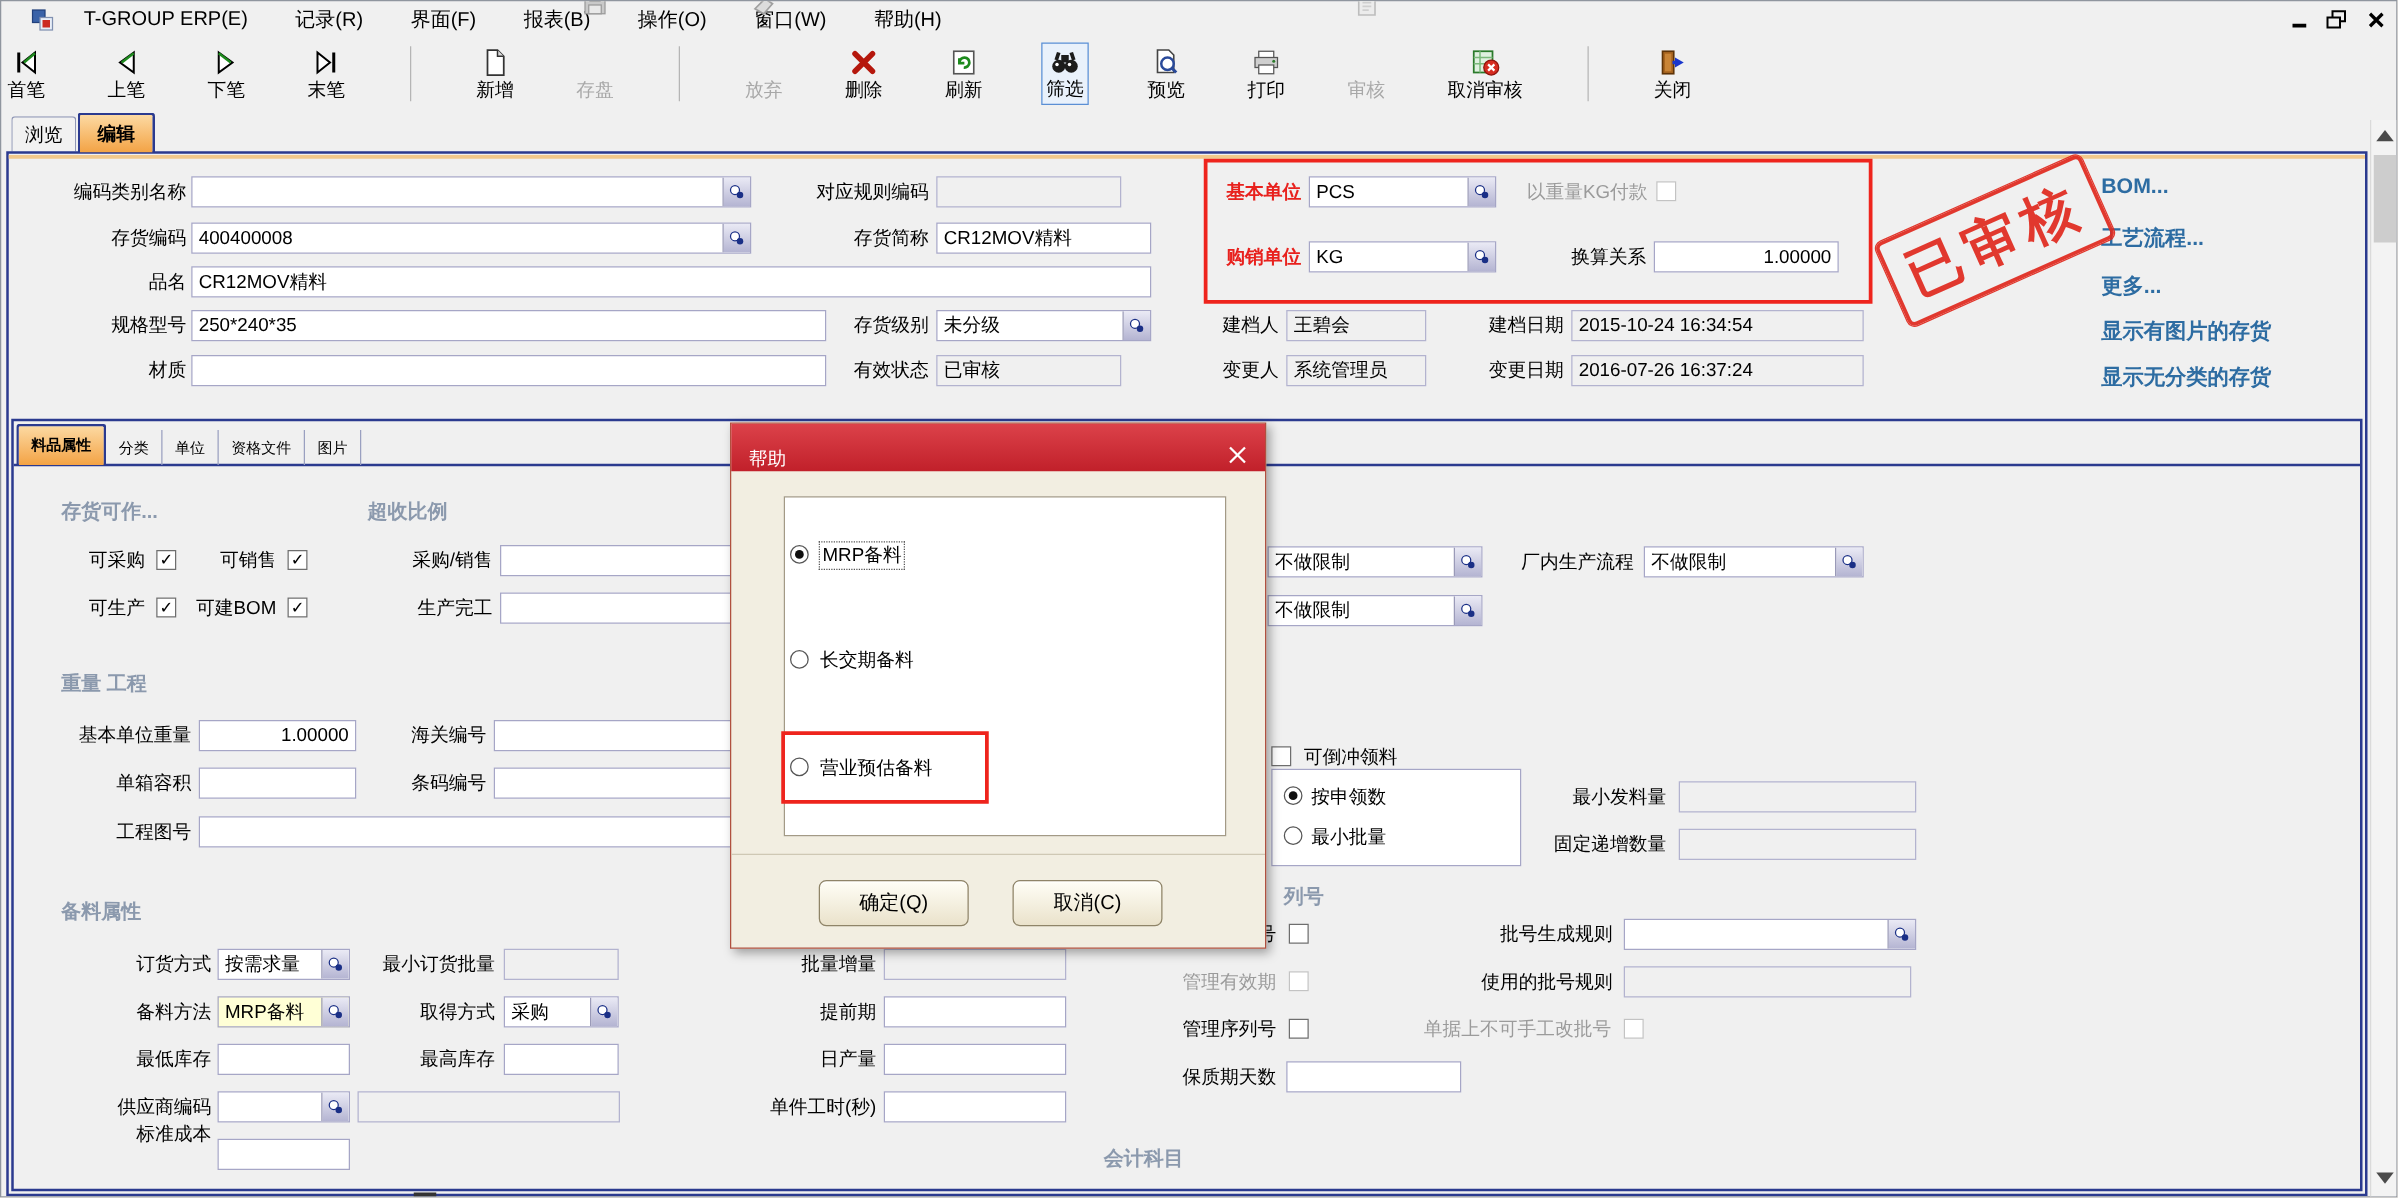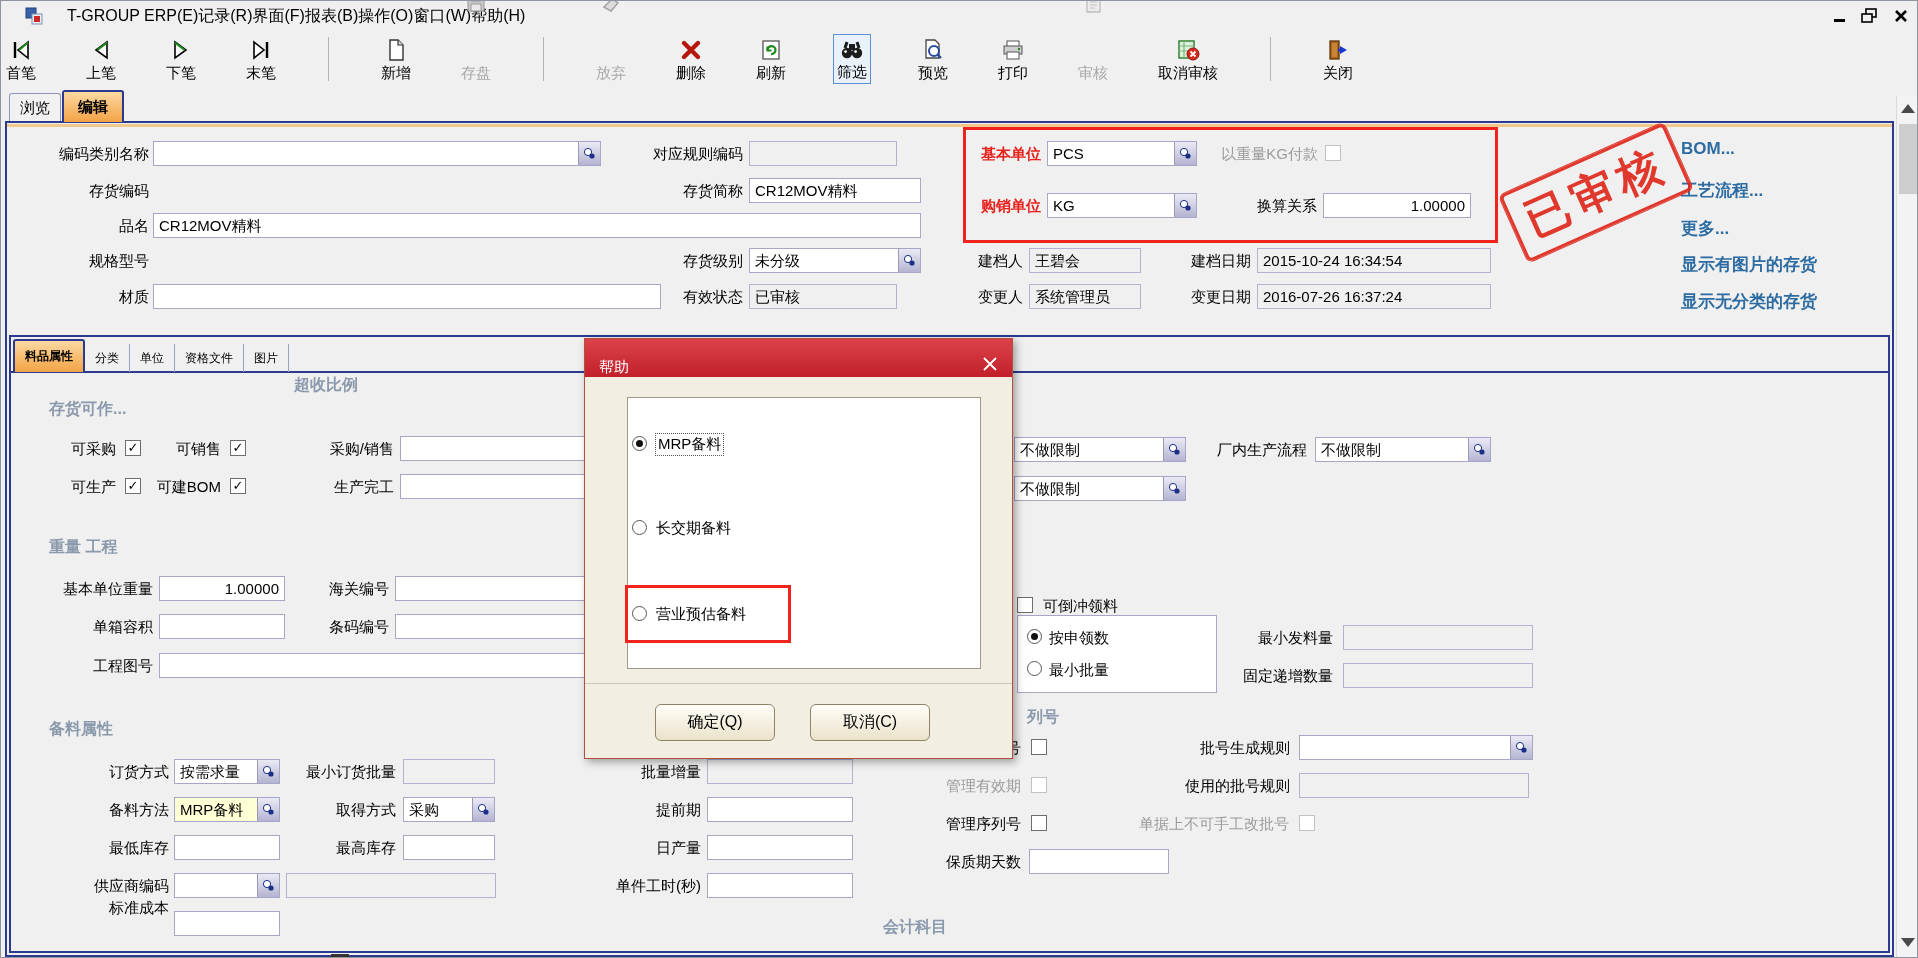--- a/index.html
+++ b/index.html
@@ -20,21 +20,21 @@
     background:linear-gradient(#eaeaf5,#b4b4d2);border-left:1px solid #9a9ab8;
     display:flex;align-items:center;justify-content:center;}
   .cb{position:absolute;width:16px;height:16px;background:#fff;border:1px solid #6e6e6e;box-sizing:border-box;
     font-size:13px;line-height:13px;text-align:center;font-weight:bold;}
   .cb.on::after{content:"✓";}
   .cb.dis{border-color:#c3c3c3;}
   .rd{position:absolute;width:15px;height:15px;border-radius:50%;background:#fff;border:1px solid #555;box-sizing:border-box;}
   .rd.on::after{content:"";position:absolute;left:3px;top:3px;width:7px;height:7px;border-radius:50%;background:#101010;}
   .sect{position:absolute;font-size:16px;font-weight:bold;color:#8b99ad;white-space:nowrap;}
   .link{position:absolute;left:1680px;font-size:17px;font-weight:bold;color:#2d6ca2;white-space:nowrap;}
-  .menu{position:absolute;left:66px;top:0;height:30px;display:flex;align-items:center;font-size:16px;}
+  .menu{position:absolute;left:66px;top:0;height:30px;display:flex;align-items:center;gap:38px;font-size:16px;}
   .tb{position:absolute;left:2px;top:30px;height:56px;display:flex;align-items:center;gap:44px;}
   .tbi{display:flex;flex-direction:column;align-items:center;justify-content:flex-end;padding:2px 3px;min-width:36px;height:50px;box-sizing:border-box;}
   .tbi .ic{height:26px;display:flex;align-items:center;justify-content:center;}
   .tbi .tl{font-size:15px;line-height:19px;white-space:nowrap;}
   .tbi.dis .tl{color:#a8a8a8;margin-top:48px;}
   .tbi.sel{border:1px solid #5b8fd4;background:#e9f1fb;}
   .tbsep{width:1px;background:#b5b5b5;height:44px;margin:0 5px;}
   .tab{position:absolute;box-sizing:border-box;display:flex;align-items:center;justify-content:center;
     font-size:15px;border:1px solid #8f96b5;border-bottom:none;background:#f1f1f1;border-radius:3px 3px 0 0;}
   .tab.active{background:linear-gradient(#fcd9a2,#f3a345);border:2px solid #2b3a8f;border-bottom:none;font-weight:bold;}
@@ -267,27 +267,34 @@
   <div class="inp lk" style="left:152px;top:140px;width:448px"><span></span><span class="lkbtn">
         <svg width="13" height="13">
           <circle cx="5" cy="5" r="3.6" fill="#fff" stroke="#1a2f86"></circle>
           <circle cx="9" cy="9" r="2.6" fill="#1a2f86"></circle>
         </svg>
       </span></div>
   <span class="lbl" style="left:620px;top:143px;width:122px">对应规则编码</span>
   <div class="inp ro" style="left:748px;top:140px;width:148px"><span></span></div>
 
   <span class="lbl" style="left:58px;top:180px;width:90px">存货编码</span>
+  <div class="inp lk" style="left:152px;top:177px;width:448px"><span>400400008</span><span class="lkbtn">
+        <svg width="13" height="13">
+          <circle cx="5" cy="5" r="3.6" fill="#fff" stroke="#1a2f86"></circle>
+          <circle cx="9" cy="9" r="2.6" fill="#1a2f86"></circle>
+        </svg>
+      </span></div>
   <span class="lbl" style="left:656px;top:180px;width:86px">存货简称</span>
   <div class="inp" style="left:748px;top:177px;width:172px"><span>CR12MOV精料</span></div>
 
   <span class="lbl" style="left:88px;top:215px;width:60px">品名</span>
   <div class="inp" style="left:152px;top:212px;width:768px"><span>CR12MOV精料</span></div>
 
   <span class="lbl" style="left:58px;top:250px;width:90px">规格型号</span>
+  <div class="inp" style="left:152px;top:247px;width:508px"><span>250*240*35</span></div>
   <span class="lbl" style="left:656px;top:250px;width:86px">存货级别</span>
   <div class="inp lk" style="left:748px;top:247px;width:172px"><span>未分级</span><span class="lkbtn">
         <svg width="13" height="13">
           <circle cx="5" cy="5" r="3.6" fill="#fff" stroke="#1a2f86"></circle>
           <circle cx="9" cy="9" r="2.6" fill="#1a2f86"></circle>
         </svg>
       </span></div>
 
   <span class="lbl" style="left:88px;top:286px;width:60px">材质</span>
   <div class="inp" style="left:152px;top:283px;width:508px"><span></span></div>
@@ -344,21 +351,21 @@
     <div class="subtab">
         <span>资格文件</span>
       </div>
     <div class="subtab">
         <span>图片</span>
       </div>
   </div>
   <div class="panelline" style="left:10px;top:370px;width:1877px;height:2px"></div>
 
   <span class="sect" style="left:48px;top:398px">存货可作...</span>
-  <span class="sect" style="left:293px;top:374px">超收比例</span>
+  <span class="sect" style="left:293px;top:398px">超收比例</span>
   <span class="lbl" style="left:55px;top:438px;width:60px">可采购</span>
   <span class="cb on" style="left:124px;top:439px"></span>
   <span class="lbl" style="left:160px;top:438px;width:60px">可销售</span>
   <span class="cb on" style="left:229px;top:439px"></span>
   <span class="lbl" style="left:55px;top:476px;width:60px">可生产</span>
   <span class="cb on" style="left:124px;top:477px"></span>
   <span class="lbl" style="left:150px;top:476px;width:70px">可建BOM</span>
   <span class="cb on" style="left:229px;top:477px"></span>
   <span class="lbl" style="left:305px;top:438px;width:88px">采购/销售</span>
   <div class="inp" style="left:399px;top:435px;width:186px"></div>

